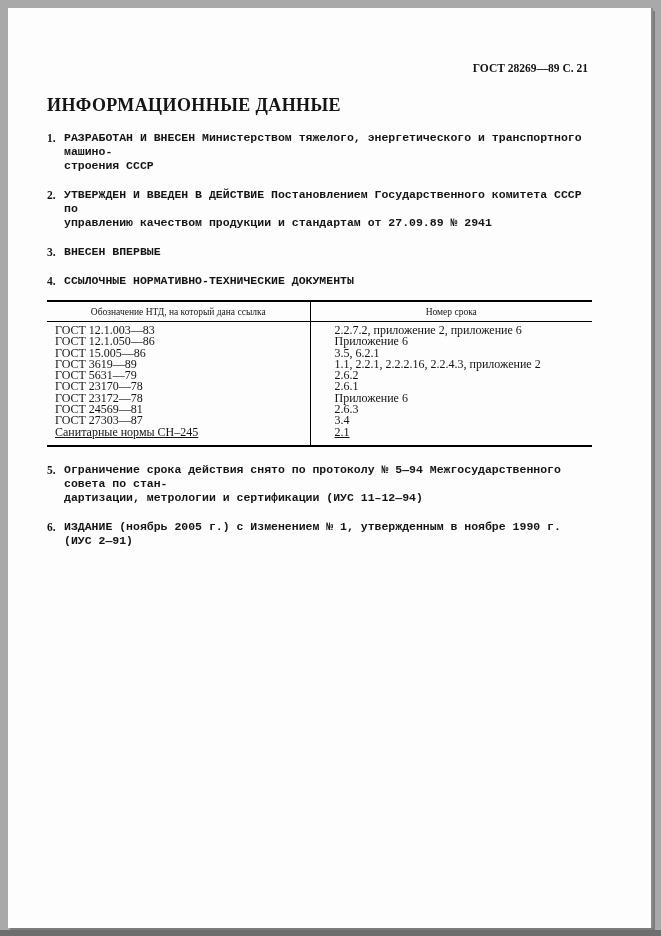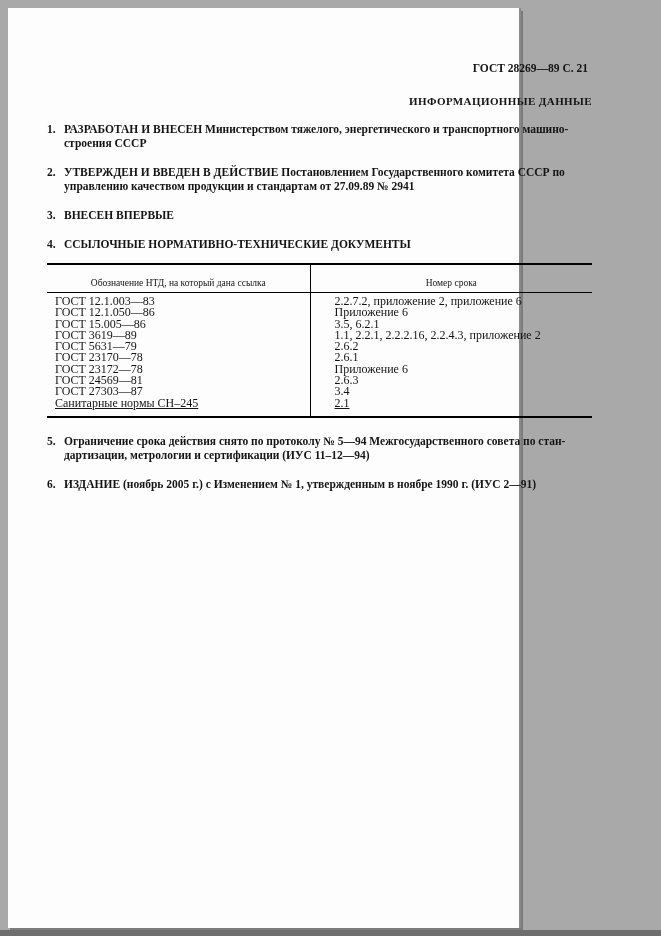--- a/index.html
+++ b/index.html
@@ -6,21 +6,21 @@
   html, body {
     width: 661px; height: 936px;
     background: #a9a9a9;
     font-family: "Liberation Serif", "DejaVu Serif", serif;
     position: relative;
     overflow: hidden;
   }
   .page {
     position: absolute;
     left: 8px; top: 8px;
-    width: 513px; height: 920px;
+    width: 645px; height: 920px;
     background: #fdfdfd;
     border-right: 2px solid #8a8a8a;
     box-shadow: 2px 3px 0 #7c7c7c;
   }
   .edge-bottom {
     position: absolute;
     left: 0; bottom: 0;
     width: 661px; height: 6px;
     background: #6e6e6e;
   }
@@ -32,50 +32,50 @@
   }
   .page-header {
     margin-top: 54px;
     text-align: right;
     font-weight: bold;
     font-size: 11.5px;
     padding-right: 4px;
   }
   .doc-title {
     margin-top: 21px;
-    text-align: right;
+    text-align: left;
     font-weight: bold;
-    font-size: 11px;
+    font-size: 18px;
     letter-spacing: 0.4px;
   }
   .item {
     display: flex;
     margin-top: 15px;
     font-weight: bold;
     font-size: 11.5px;
     line-height: 14px;
   }
   .item-num { width: 17px; flex: none; }
-  .item-text { white-space: pre-line; flex: 1; }
+  .item-text { white-space: pre-line; flex: 1; font-family: Liberation Mono, monospace; }
   .table-wrap {
     margin-top: 12px;
     border-top: 2px solid #000;
     border-bottom: 2px solid #000;
   }
   table {
     width: 100%;
     border-collapse: collapse;
     table-layout: fixed;
   }
   col.c1 { width: 263px; }
   thead th {
     font-weight: normal;
     font-size: 9.5px;
     text-align: center;
-    padding: 13px 2px 4px 2px;
+    padding: 5px 2px 4px 2px;
     border-bottom: 1px solid #000;
   }
   th:first-child, td:first-child { border-right: 1px solid #000; }
   tbody td {
     font-size: 12px;
     line-height: 11.3px;
     vertical-align: top;
   }
   tbody td:first-child { padding-left: 8px; }
   tbody td:last-child  { padding-left: 24px; margin-top: 37px; }

